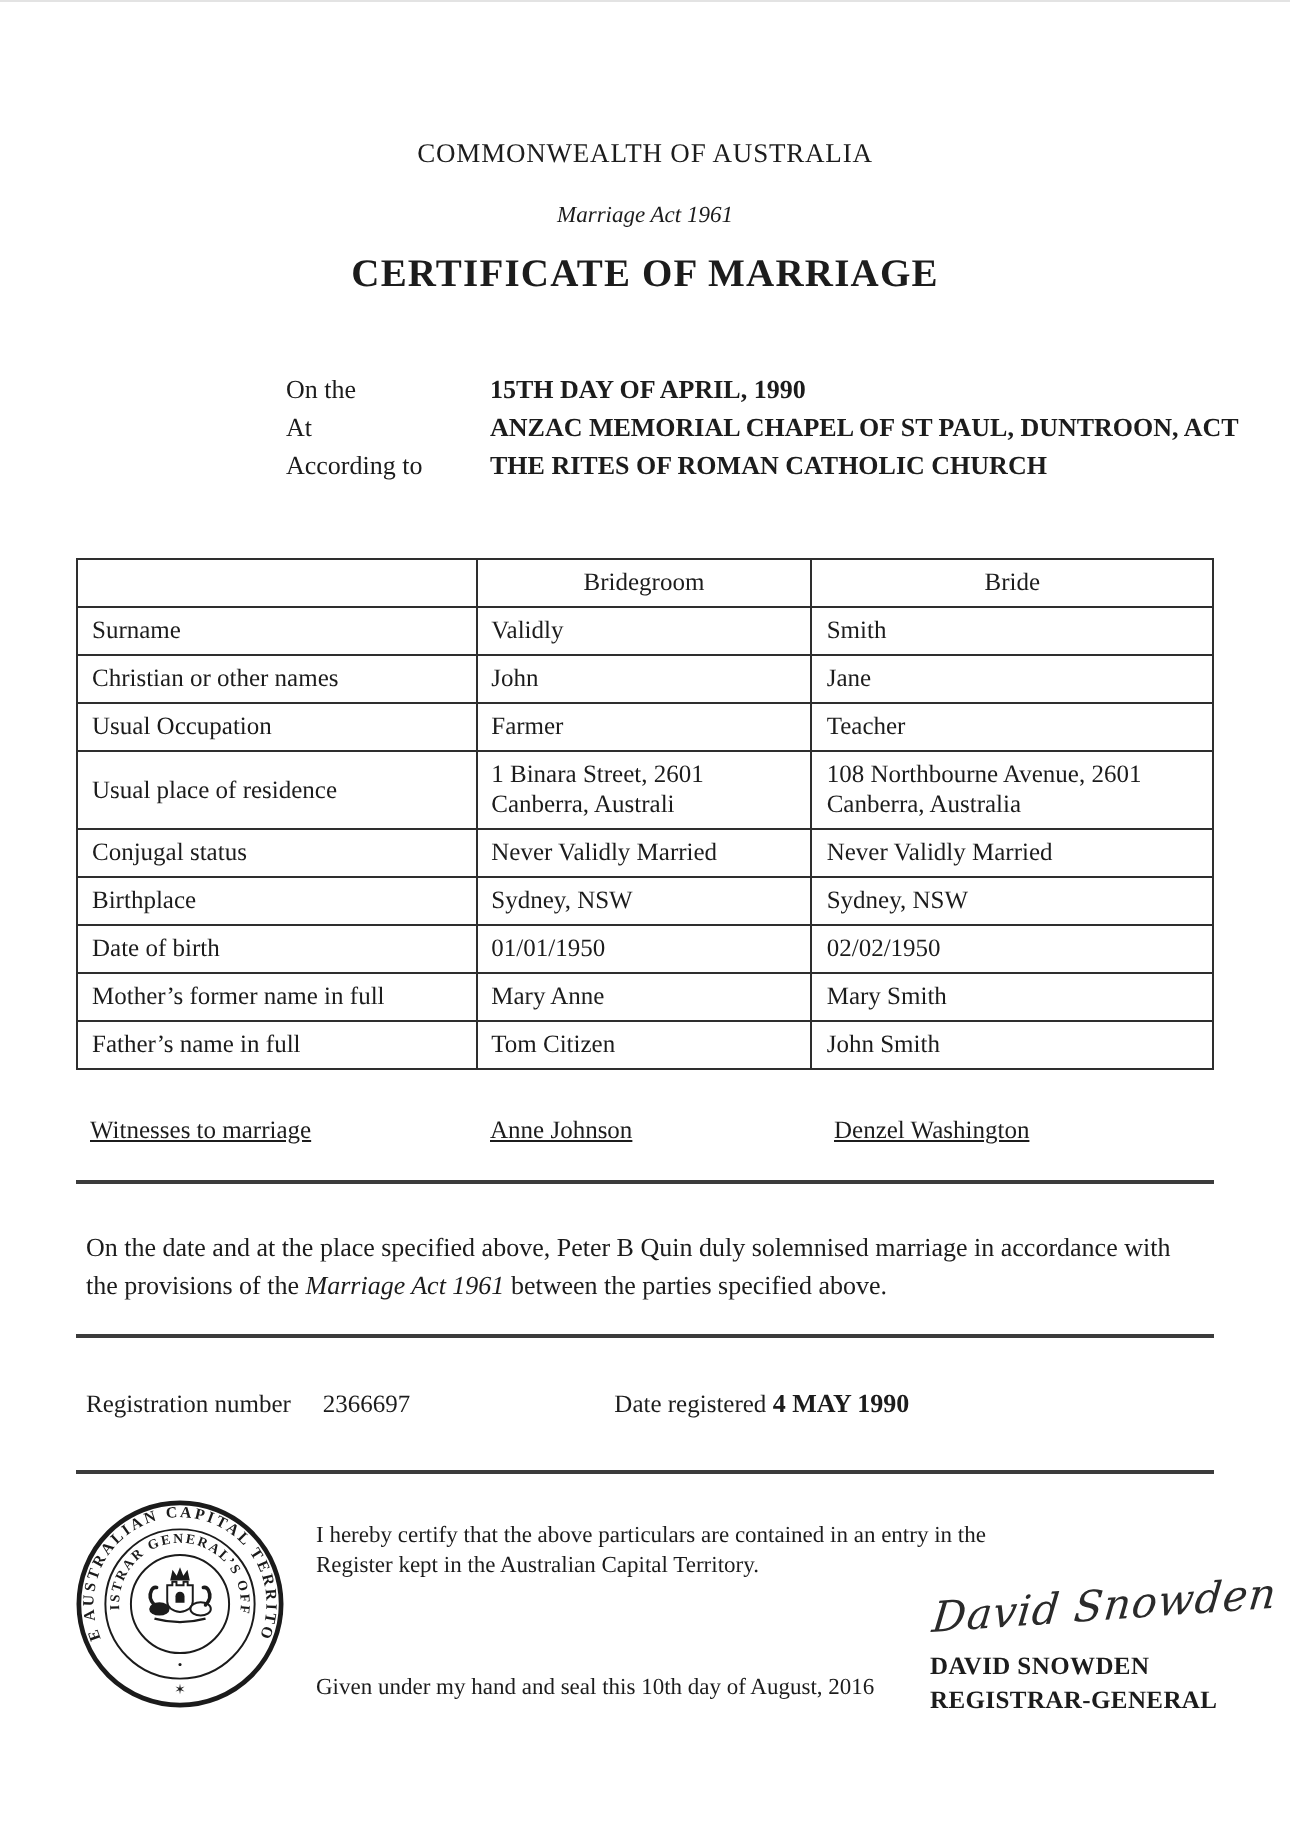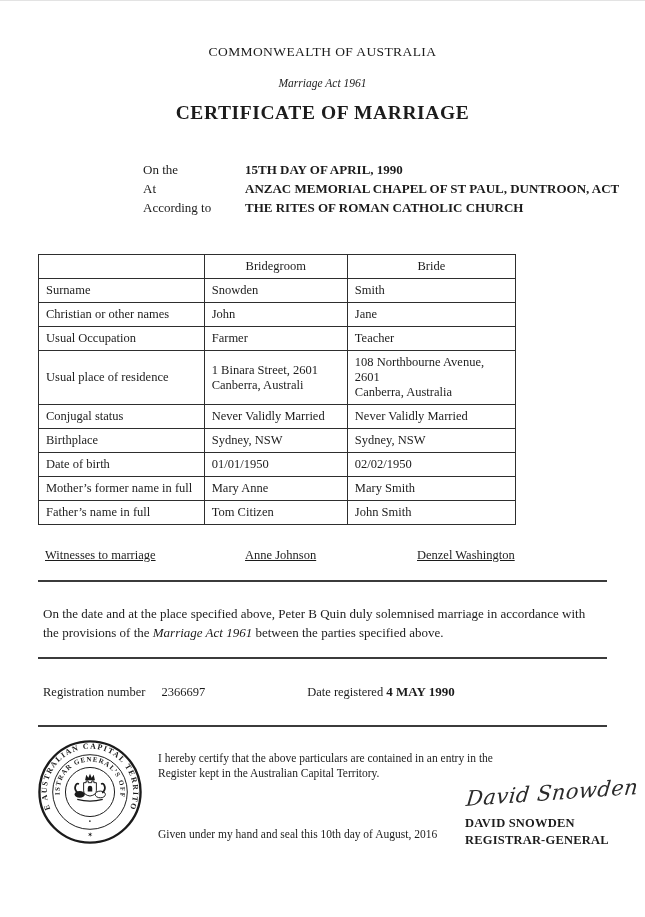--- a/index.html
+++ b/index.html
@@ -12,35 +12,35 @@
   .page {
     position: relative;
     width: 645px;
     height: 917px;
     background: #fff;
     border-top: 1px solid #e3e3e3;
     overflow: hidden;
   }
 
   
-  .doc-header { text-align: center; padding-top: 43px; }
+  .doc-header { text-align: center; padding-top: 68px; }
   .country-line { font-size: 13.5px; letter-spacing: 0.4px; }
   .act-line { font-size: 11.5px; font-style: italic; margin-top: 17px; }
   .title-line { font-size: 19.5px; font-weight: bold; letter-spacing: 0.6px; margin-top: 13px; }
 
   
   .ceremony { margin: 36px 0 0 143px; font-size: 13px; }
   .ceremony-row { display: flex; line-height: 19px; }
   .ceremony-label { width: 102px; flex: 0 0 102px; }
   .ceremony-value { font-weight: bold; white-space: nowrap; }
 
   
   table.parties {
     margin: 37px 0 0 38px;
-    width: 478px;
+    width: 569px;
     border-collapse: collapse;
     font-size: 12.5px;
   }
   table.parties th, table.parties td {
     border: 1px solid #2e2e2e;
     padding: 4px 7px;
     vertical-align: middle;
     font-weight: normal;
     line-height: 15px;
   }
@@ -153,21 +153,21 @@
     <thead>
       <tr>
         <th></th>
         <th>Bridegroom</th>
         <th>Bride</th>
       </tr>
     </thead>
     <tbody>
       <tr>
         <td>Surname</td>
-        <td>Snowden</td>
+        <td>Validly</td>
         <td>Smith</td>
       </tr>
       <tr>
         <td>Christian or other names</td>
         <td>John</td>
         <td>Jane</td>
       </tr>
       <tr>
         <td>Usual Occupation</td>
         <td>Farmer</td>

